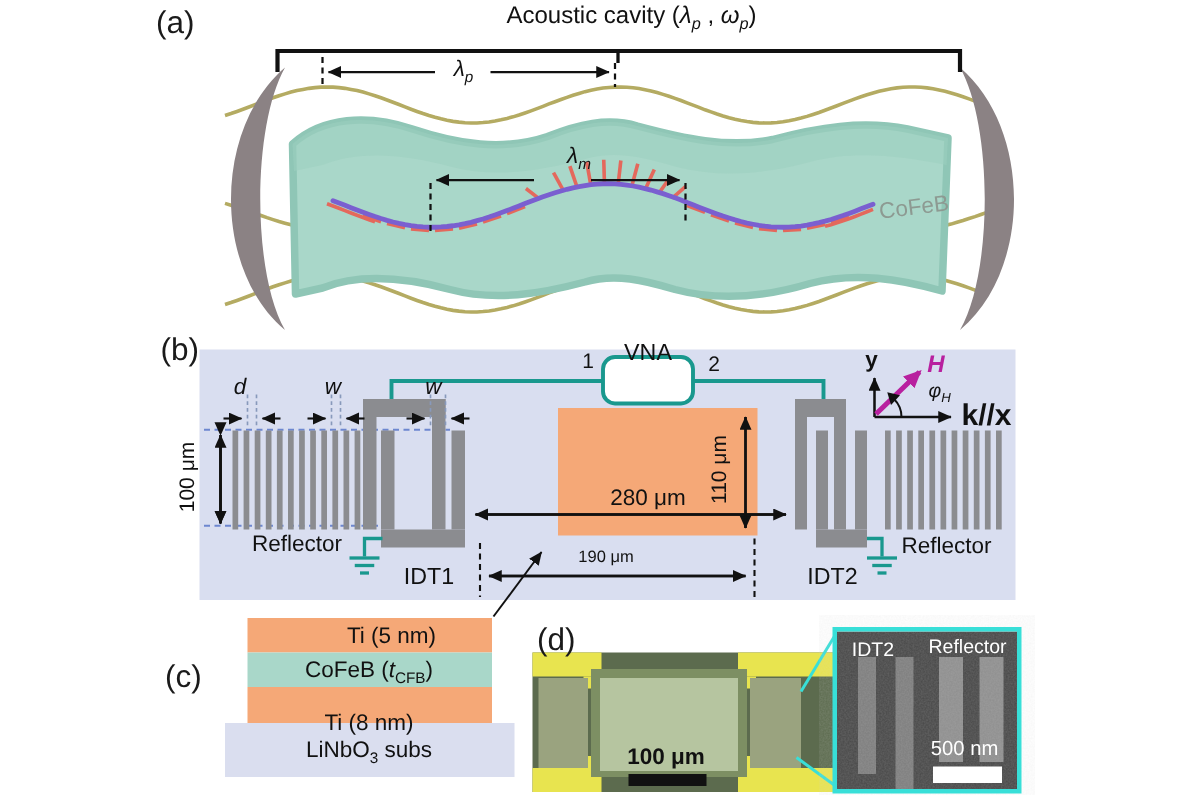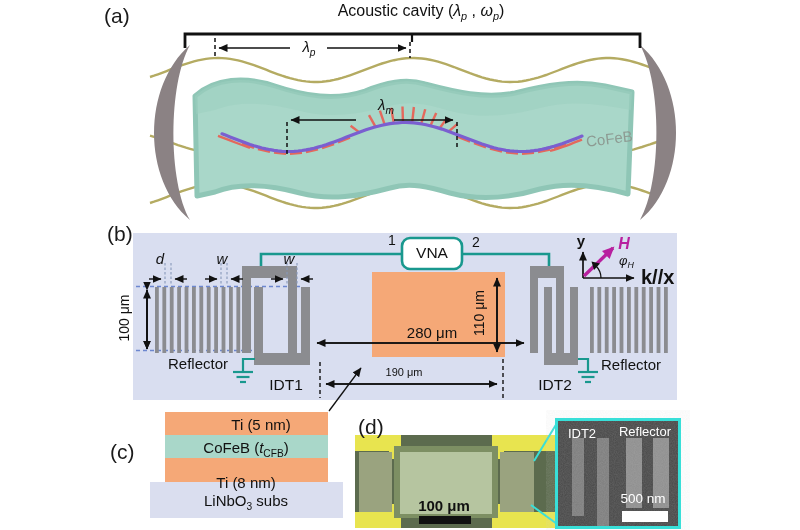--- a/index.html
+++ b/index.html
@@ -264,21 +264,21 @@
 <div class="t c it" style="left:309px;top:46px;font-size:15px;"><span>λ</span><sub>p</sub></div>
 <div class="t c it" style="left:376px;top:104px;font-size:15px;margin-left:10px;"><span>λ</span><sub>m</sub></div>
 <div class="t" style="left:586px;top:131px;font-size:15px;color:#8d9a92;transform:rotate(-7deg);">CoFeB</div>
 
 <div class="t panel-label" style="left:107px;top:223px;">(b)</div>
 <div class="t c it" style="left:160px;top:258px;font-size:15px;">d</div>
 <div class="t c it" style="left:222px;top:258px;font-size:15px;">w</div>
 <div class="t c it" style="left:289px;top:258px;font-size:15px;">w</div>
 <div class="t c" style="left:392px;top:240px;font-size:14px;">1</div>
 <div class="t c" style="left:476px;top:242px;font-size:14px;">2</div>
-<div class="t c" style="left:432px;top:253px;font-size:15.5px;">VNA</div>
+<div class="t c" style="left:432px;top:236px;font-size:15.5px;">VNA</div>
 <div class="t c" style="left:198px;top:363px;font-size:15px;">Reflector</div>
 <div class="t c" style="left:286px;top:385px;font-size:15.5px;">IDT1</div>
 <div class="t c" style="left:555px;top:385px;font-size:15.5px;">IDT2</div>
 <div class="t c" style="left:631px;top:364px;font-size:15px;">Reflector</div>
 <div class="t vert" style="left:124px;top:318px;font-size:14px;">100 μm</div>
 <div class="t vert" style="left:479px;top:313px;font-size:14px;">110 μm</div>
 <div class="t c" style="left:432px;top:332px;font-size:15px;">280 μm</div>
 <div class="t c" style="left:404px;top:372px;font-size:11px;text-align:right;">190 μm</div>
 <div class="t c b" style="left:581px;top:240px;font-size:15px;">y</div>
 <div class="t b" style="left:641px;top:267px;font-size:20px;">k//x</div>

